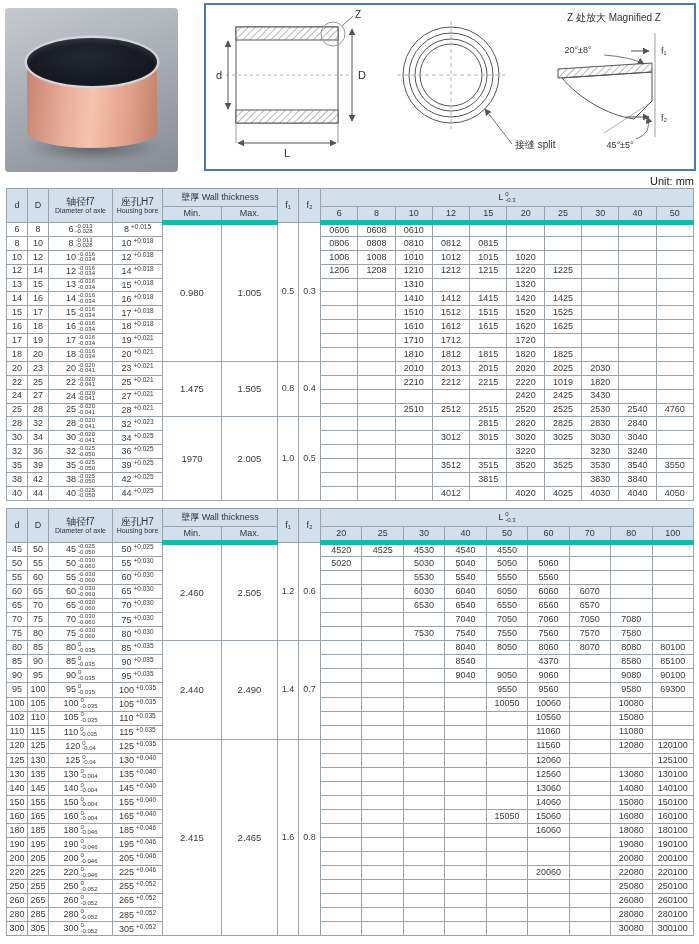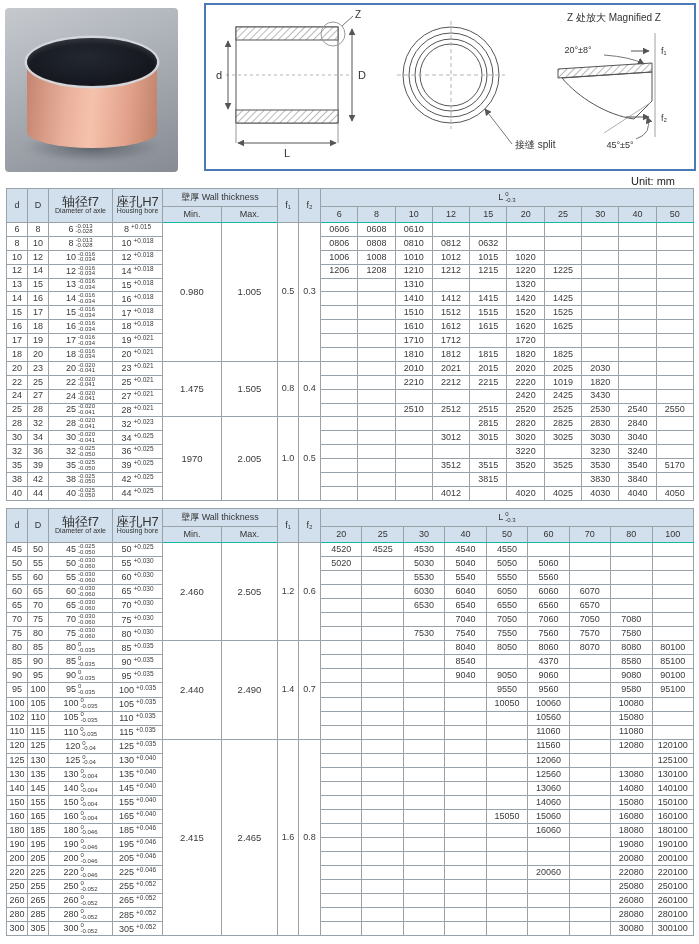--- a/index.html
+++ b/index.html
@@ -24,33 +24,33 @@
   .cyl-top{position:absolute;left:22px;top:30px;width:130px;height:48px;border-radius:50%;
          background:radial-gradient(ellipse at 45% 40%,#232730 0%,var(--bushing-bore) 70%);
          box-shadow:0 0 0 2.5px #d3d6da, inset 0 3px 5px rgba(255,255,255,.12);}
 
   
   .panel{position:absolute;left:204px;top:3px;width:492px;height:168px;background:#fff;
          border:2px solid var(--panel-border);}
   .panel svg{display:block;}
   .dwg-txt{font-family:"Liberation Sans",sans-serif;fill:#333;}
 
-  .unit{position:absolute;right:24px;top:175px;font-size:11px;color:#222;}
+  .unit{position:absolute;right:5px;top:175px;font-size:11px;color:#222;}
 
   
   .tbl{position:absolute;left:6px;width:688px;}
   #table1{top:188px;}
   #table2{top:508px;}
   table.spec{width:688px;border-collapse:collapse;table-layout:fixed;border:1.5px solid #555;}
   .spec th,.spec td{border:1px solid #9aa2a9;text-align:center;vertical-align:middle;
         font-size:9px;line-height:1.05;padding:0;color:#3a3a3a;overflow:hidden;white-space:nowrap;}
   .spec th{background:var(--header-bg);font-weight:normal;color:#333;}
   .spec thead tr:first-child th{height:18px;}
-  .spec thead tr:last-child th{height:16px;border-bottom:1px solid #14b8a6;}
-  .spec .cn{font-size:13px;line-height:10px;}
+  .spec thead tr:last-child th{height:16px;border-bottom:5px solid #14b8a6;}
+  .spec .cn{font-size:10px;line-height:10px;}
   .spec .en{font-size:7px;line-height:7px;white-space:normal;}
   .t1 tbody tr{height:13.9px;}
   .t2 tbody tr{height:14.05px;padding-left:9px;}
   .spec td.big{font-size:9.5px;}
   .spec tr.gs td{border-top:1.6px solid #444;}
   .tol{display:inline-flex;flex-direction:column;vertical-align:middle;margin-left:2px;
        font-size:6px;line-height:5.6px;text-align:left;}
   .btol{font-size:6.5px;vertical-align:3px;margin-left:2px;}
 </style>
 </head>
@@ -211,21 +211,21 @@
             <td>10</td>
             <td>8<span class="tol">
                 <span>-0.013</span>
                 <span>-0.028</span>
               </span></td>
             <td>10<span class="btol">+0.018</span></td>
             <td>0806</td>
             <td>0808</td>
             <td>0810</td>
             <td>0812</td>
-            <td>0632</td>
+            <td>0815</td>
             <td></td>
             <td></td>
             <td></td>
             <td></td>
             <td></td>
           </tr>
           <tr class="">
             <td>10</td>
             <td>12</td>
             <td>10<span class="tol">
@@ -385,21 +385,21 @@
                 <span>-0.041</span>
               </span></td>
             <td>23<span class="btol">+0.021</span></td>
             <td rowspan="4" class="big">1.475</td>
             <td rowspan="4" class="big">1.505</td>
             <td rowspan="4">0.8</td>
             <td rowspan="4">0.4</td>
             <td></td>
             <td></td>
             <td>2010</td>
-            <td>2021</td>
+            <td>2013</td>
             <td>2015</td>
             <td>2020</td>
             <td>2025</td>
             <td>2030</td>
             <td></td>
             <td></td>
           </tr>
           <tr class="">
             <td>22</td>
             <td>25</td>
@@ -448,21 +448,21 @@
             <td>28<span class="btol">+0.021</span></td>
             <td></td>
             <td></td>
             <td>2510</td>
             <td>2512</td>
             <td>2515</td>
             <td>2520</td>
             <td>2525</td>
             <td>2530</td>
             <td>2540</td>
-            <td>2550</td>
+            <td>4760</td>
           </tr>
           <tr class="gs">
             <td>28</td>
             <td>32</td>
             <td>28<span class="tol">
                 <span>-0.020</span>
                 <span>-0.041</span>
               </span></td>
             <td>32<span class="btol">+0.023</span></td>
             <td rowspan="6" class="big">1970</td>
@@ -528,21 +528,21 @@
             <td>39<span class="btol">+0.025</span></td>
             <td></td>
             <td></td>
             <td></td>
             <td>3512</td>
             <td>3515</td>
             <td>3520</td>
             <td>3525</td>
             <td>3530</td>
             <td>3540</td>
-            <td>5170</td>
+            <td>3550</td>
           </tr>
           <tr class="">
             <td>38</td>
             <td>42</td>
             <td>38<span class="tol">
                 <span>-0.025</span>
                 <span>-0.050</span>
               </span></td>
             <td>42<span class="btol">+0.025</span></td>
             <td></td>
@@ -831,21 +831,21 @@
               </span></td>
             <td>100<span class="btol">+0.035</span></td>
             <td></td>
             <td></td>
             <td></td>
             <td></td>
             <td>9550</td>
             <td>9560</td>
             <td></td>
             <td>9580</td>
-            <td>95100</td>
+            <td>69300</td>
           </tr>
           <tr class="">
             <td>100</td>
             <td>105</td>
             <td>100<span class="tol">
                 <span>0</span>
                 <span>-0.035</span>
               </span></td>
             <td>105<span class="btol">+0.035</span></td>
             <td></td>

